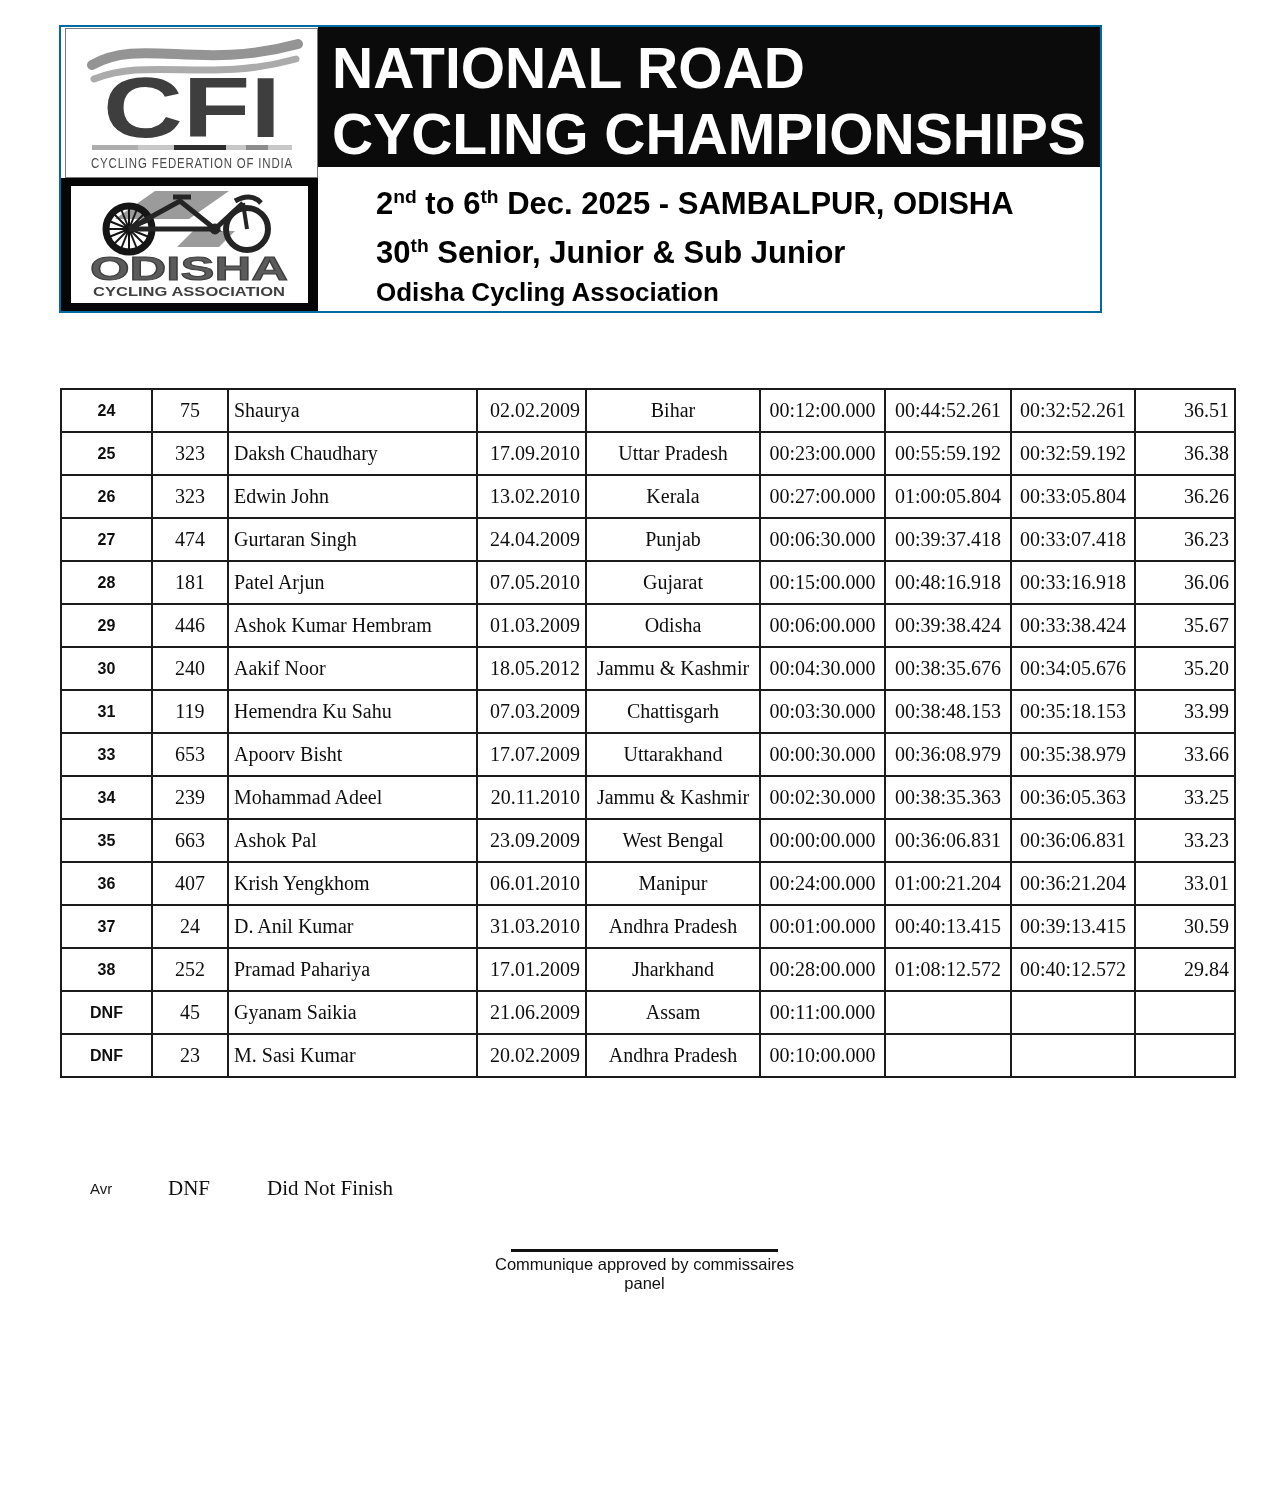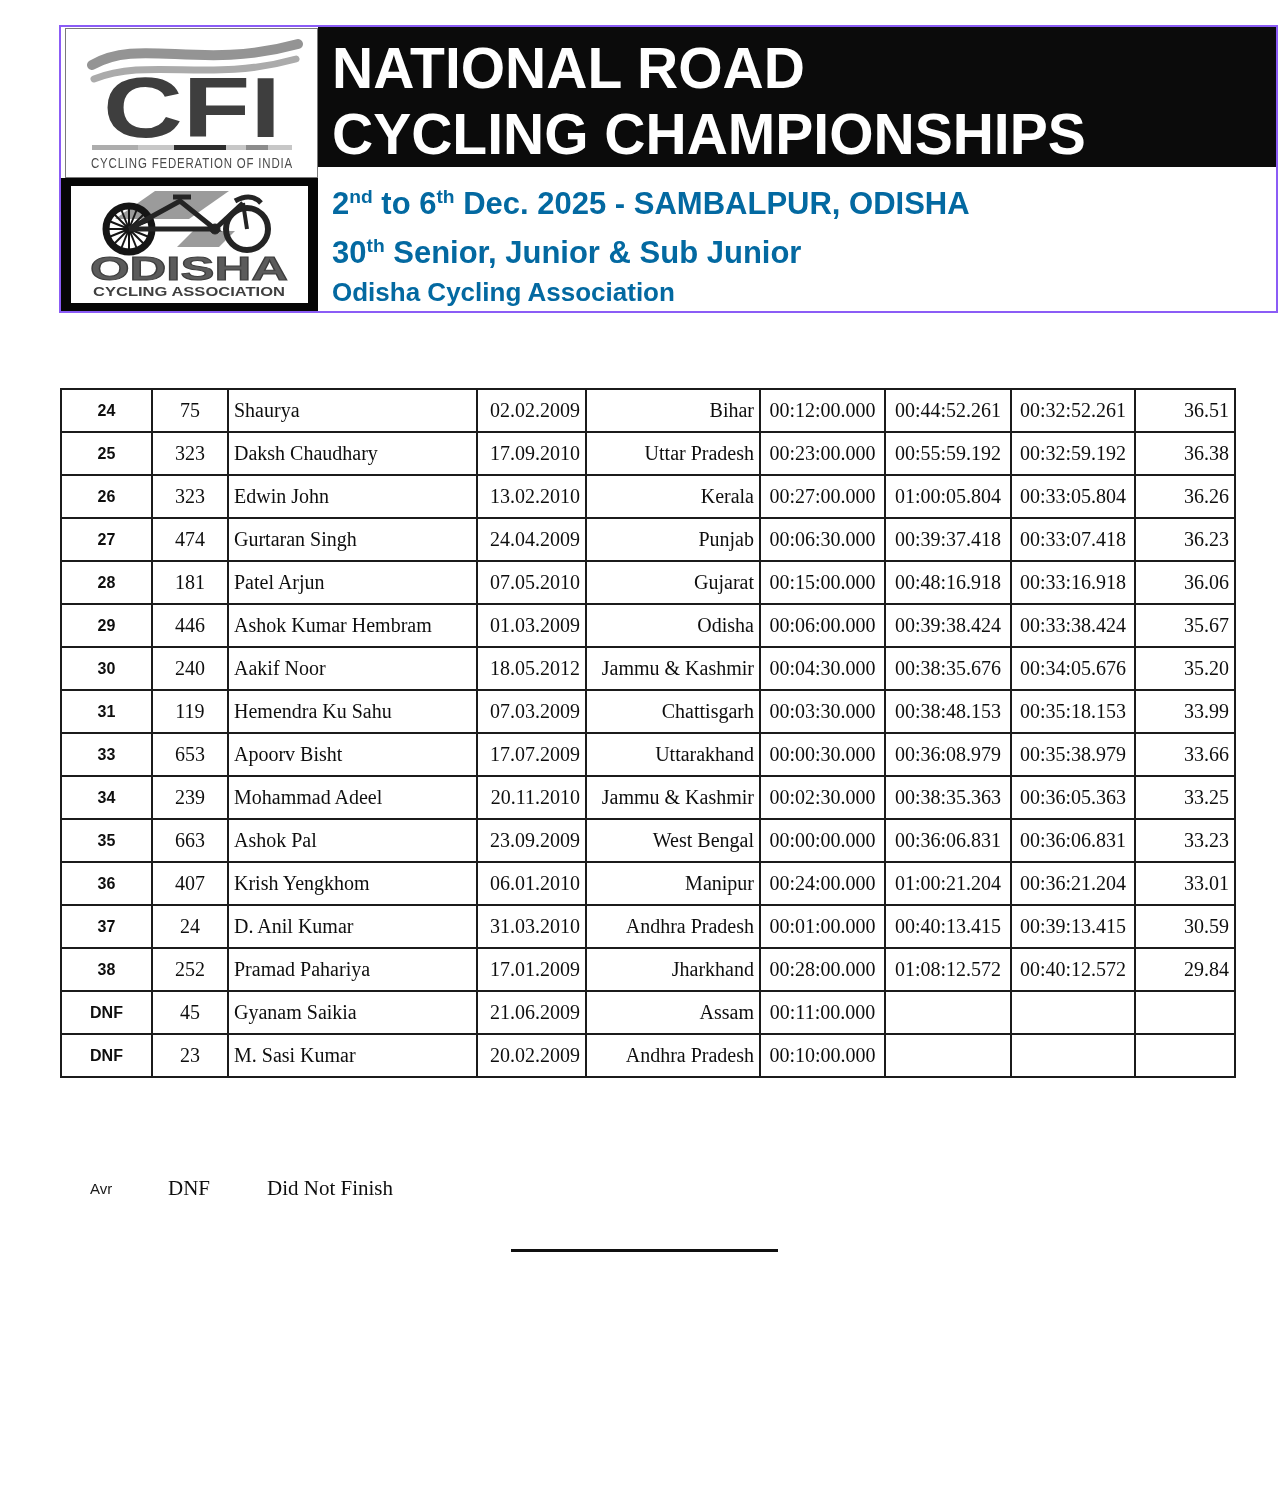--- a/index.html
+++ b/index.html
@@ -5,62 +5,63 @@
   * { margin:0; padding:0; box-sizing:border-box; }
   html,body { background:#ffffff; }
   .page {
     position:relative; width:1281px; height:1500px;
     background:#ffffff; overflow:hidden;
     font-family:"Liberation Serif", serif; color:#111;
   }
 
   
   .header-box {
-    position:absolute; left:59px; top:25px; width:1219px; height:288px;
-    border:2px solid #8b5cf6; background:#fff; display:flex;
+    position:absolute; left:59px; top:25px; width:1043px; height:288px;
+    border:2px solid #0369a1; background:#fff; display:flex;
   }
   .logo-col { width:257px; display:flex; flex-direction:column; }
   .cfi-box {
     height:150px; background:#fff; border:1px solid #7a7a7a;
     margin:1px 0 0 4px; display:flex; align-items:center; justify-content:center;
   }
   .oca-frame { flex:1; background:#060606; padding:8px 10px; }
   .oca-inner { width:100%; height:100%; background:#fff; display:flex; align-items:center; justify-content:center; }
 
   .right-col { flex:1; display:flex; flex-direction:column;border-radius:17px; }
   .banner {
     height:152px; background:#0b0b0b; color:#fff;
     font-family:"Liberation Sans", sans-serif; font-weight:bold;
     padding:8px 0 0 14px; line-height:66px; font-size:57px;
     letter-spacing:0px; white-space:nowrap;
   }
   .info {
     flex:1; padding:9px 0 0 14px;
-    font-family:"Liberation Sans", sans-serif; font-weight:bold; color:#0369a1;
+    font-family:"Liberation Sans", sans-serif; font-weight:bold; color:#000000;
     white-space:nowrap;
+    margin-left:44px;
   }
   .info .ln12 { font-size:31px; line-height:41px; }
   .info .ln3  { font-size:26px; line-height:38px; }
   .info sup { font-size:0.62em; }
 
   
   table.results {
     position:absolute; left:60px; top:388px; width:1175px;
     border-collapse:collapse; table-layout:fixed;
     font-family:"Liberation Serif", serif; font-size:20px; color:#0e0e0e;
   }
   table.results td {
     border:2px solid #1b1b1b; height:43px;
     padding:0 5px; overflow:hidden; white-space:nowrap; background:#fff;
   }
   td.c-rank  { font-family:"Liberation Sans", sans-serif; font-weight:bold; font-size:16px; text-align:center; }
   td.c-bib   { text-align:center; }
   td.c-name  { text-align:left; padding-left:6px; }
   td.c-dob   { text-align:right; padding-right:3px;border-radius:12px; }
-  td.c-state { text-align:right; padding-left:6px; }
+  td.c-state { text-align:center; padding-left:6px; }
   td.c-start, td.c-finish, td.c-net { text-align:center; padding:0 2px;border-radius:18px; }
   td.c-speed { text-align:right; padding-right:9px;margin-top:36px; }
 
   
   .legend { position:absolute; left:0; top:0; width:1281px; height:0; }
   .legend .avr {
     position:absolute; left:90px; top:1180px;
     font-family:"Liberation Sans", sans-serif; font-size:15px; color:#1a1a1a;
   }
   .legend .abbr {
@@ -345,15 +346,16 @@
   </table>
 
   <div class="legend">
     <span class="avr">Avr</span>
     <span class="abbr">DNF</span>
     <span class="meaning">Did Not Finish</span>
   </div>
 
   <div class="approval">
     <div class="sig-line"></div>
+    <div>Communique approved by commissaires panel</div>
   </div>
 
 </div>
 
 </body></html>

